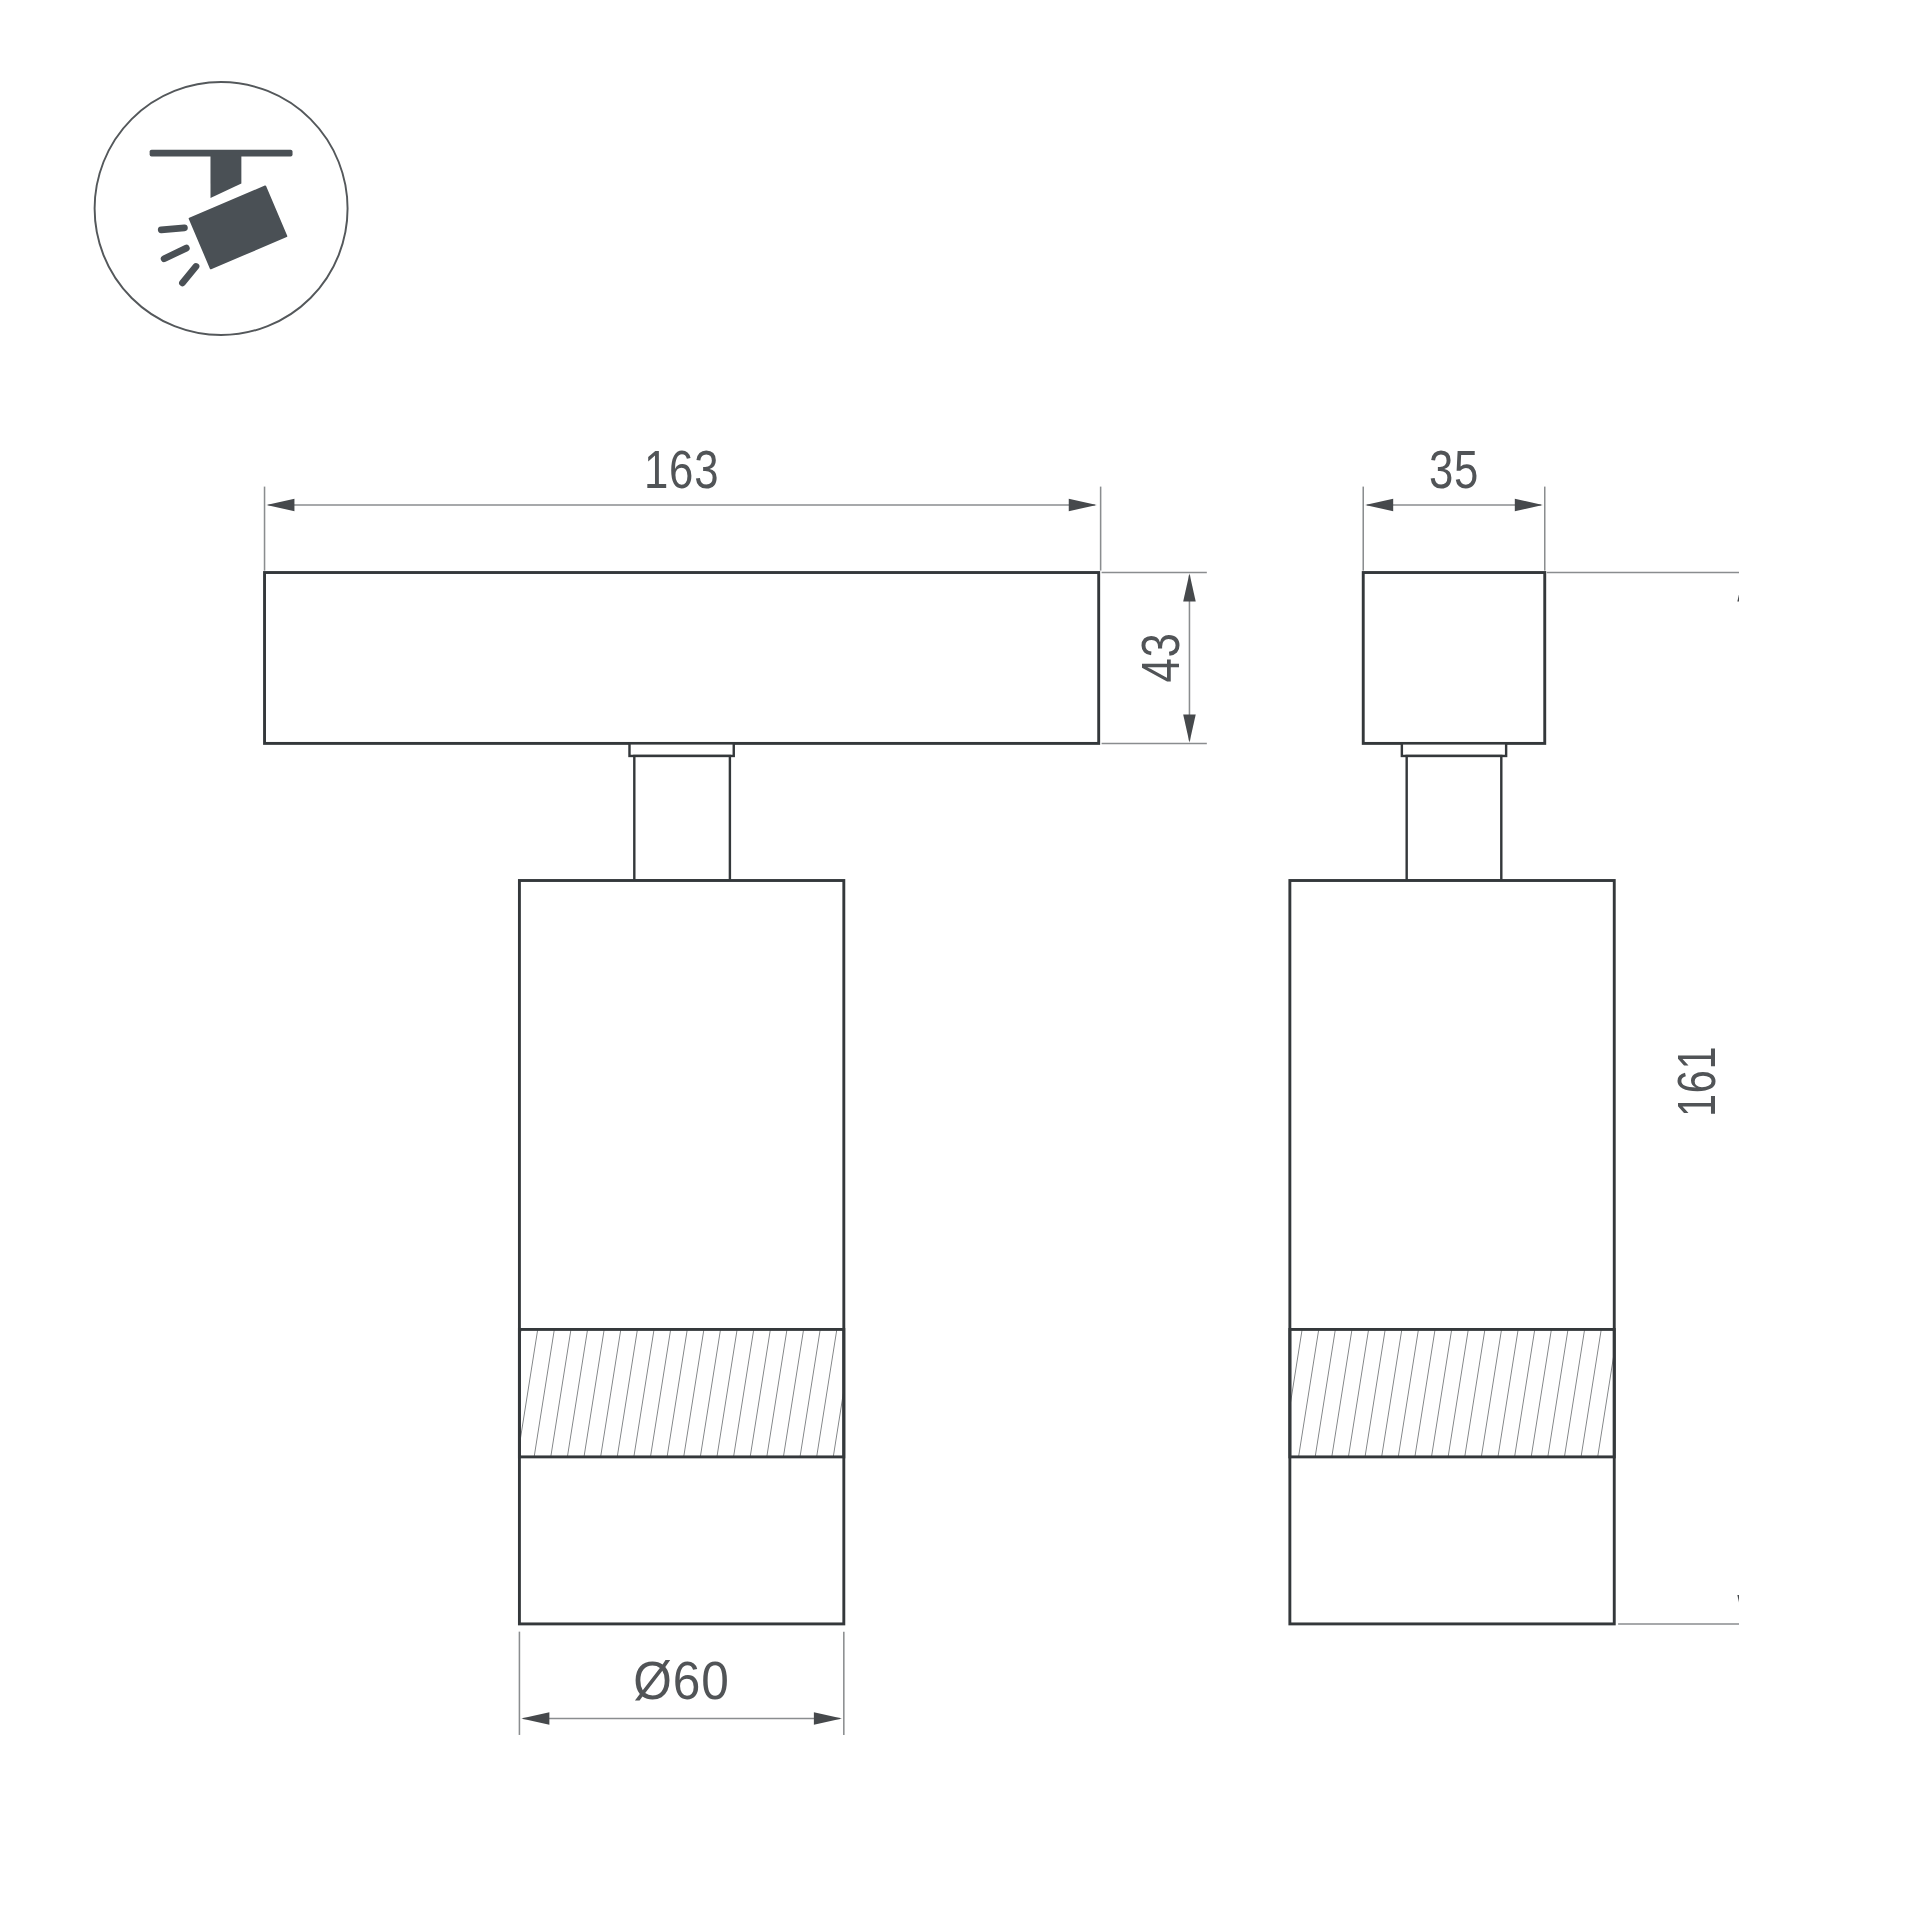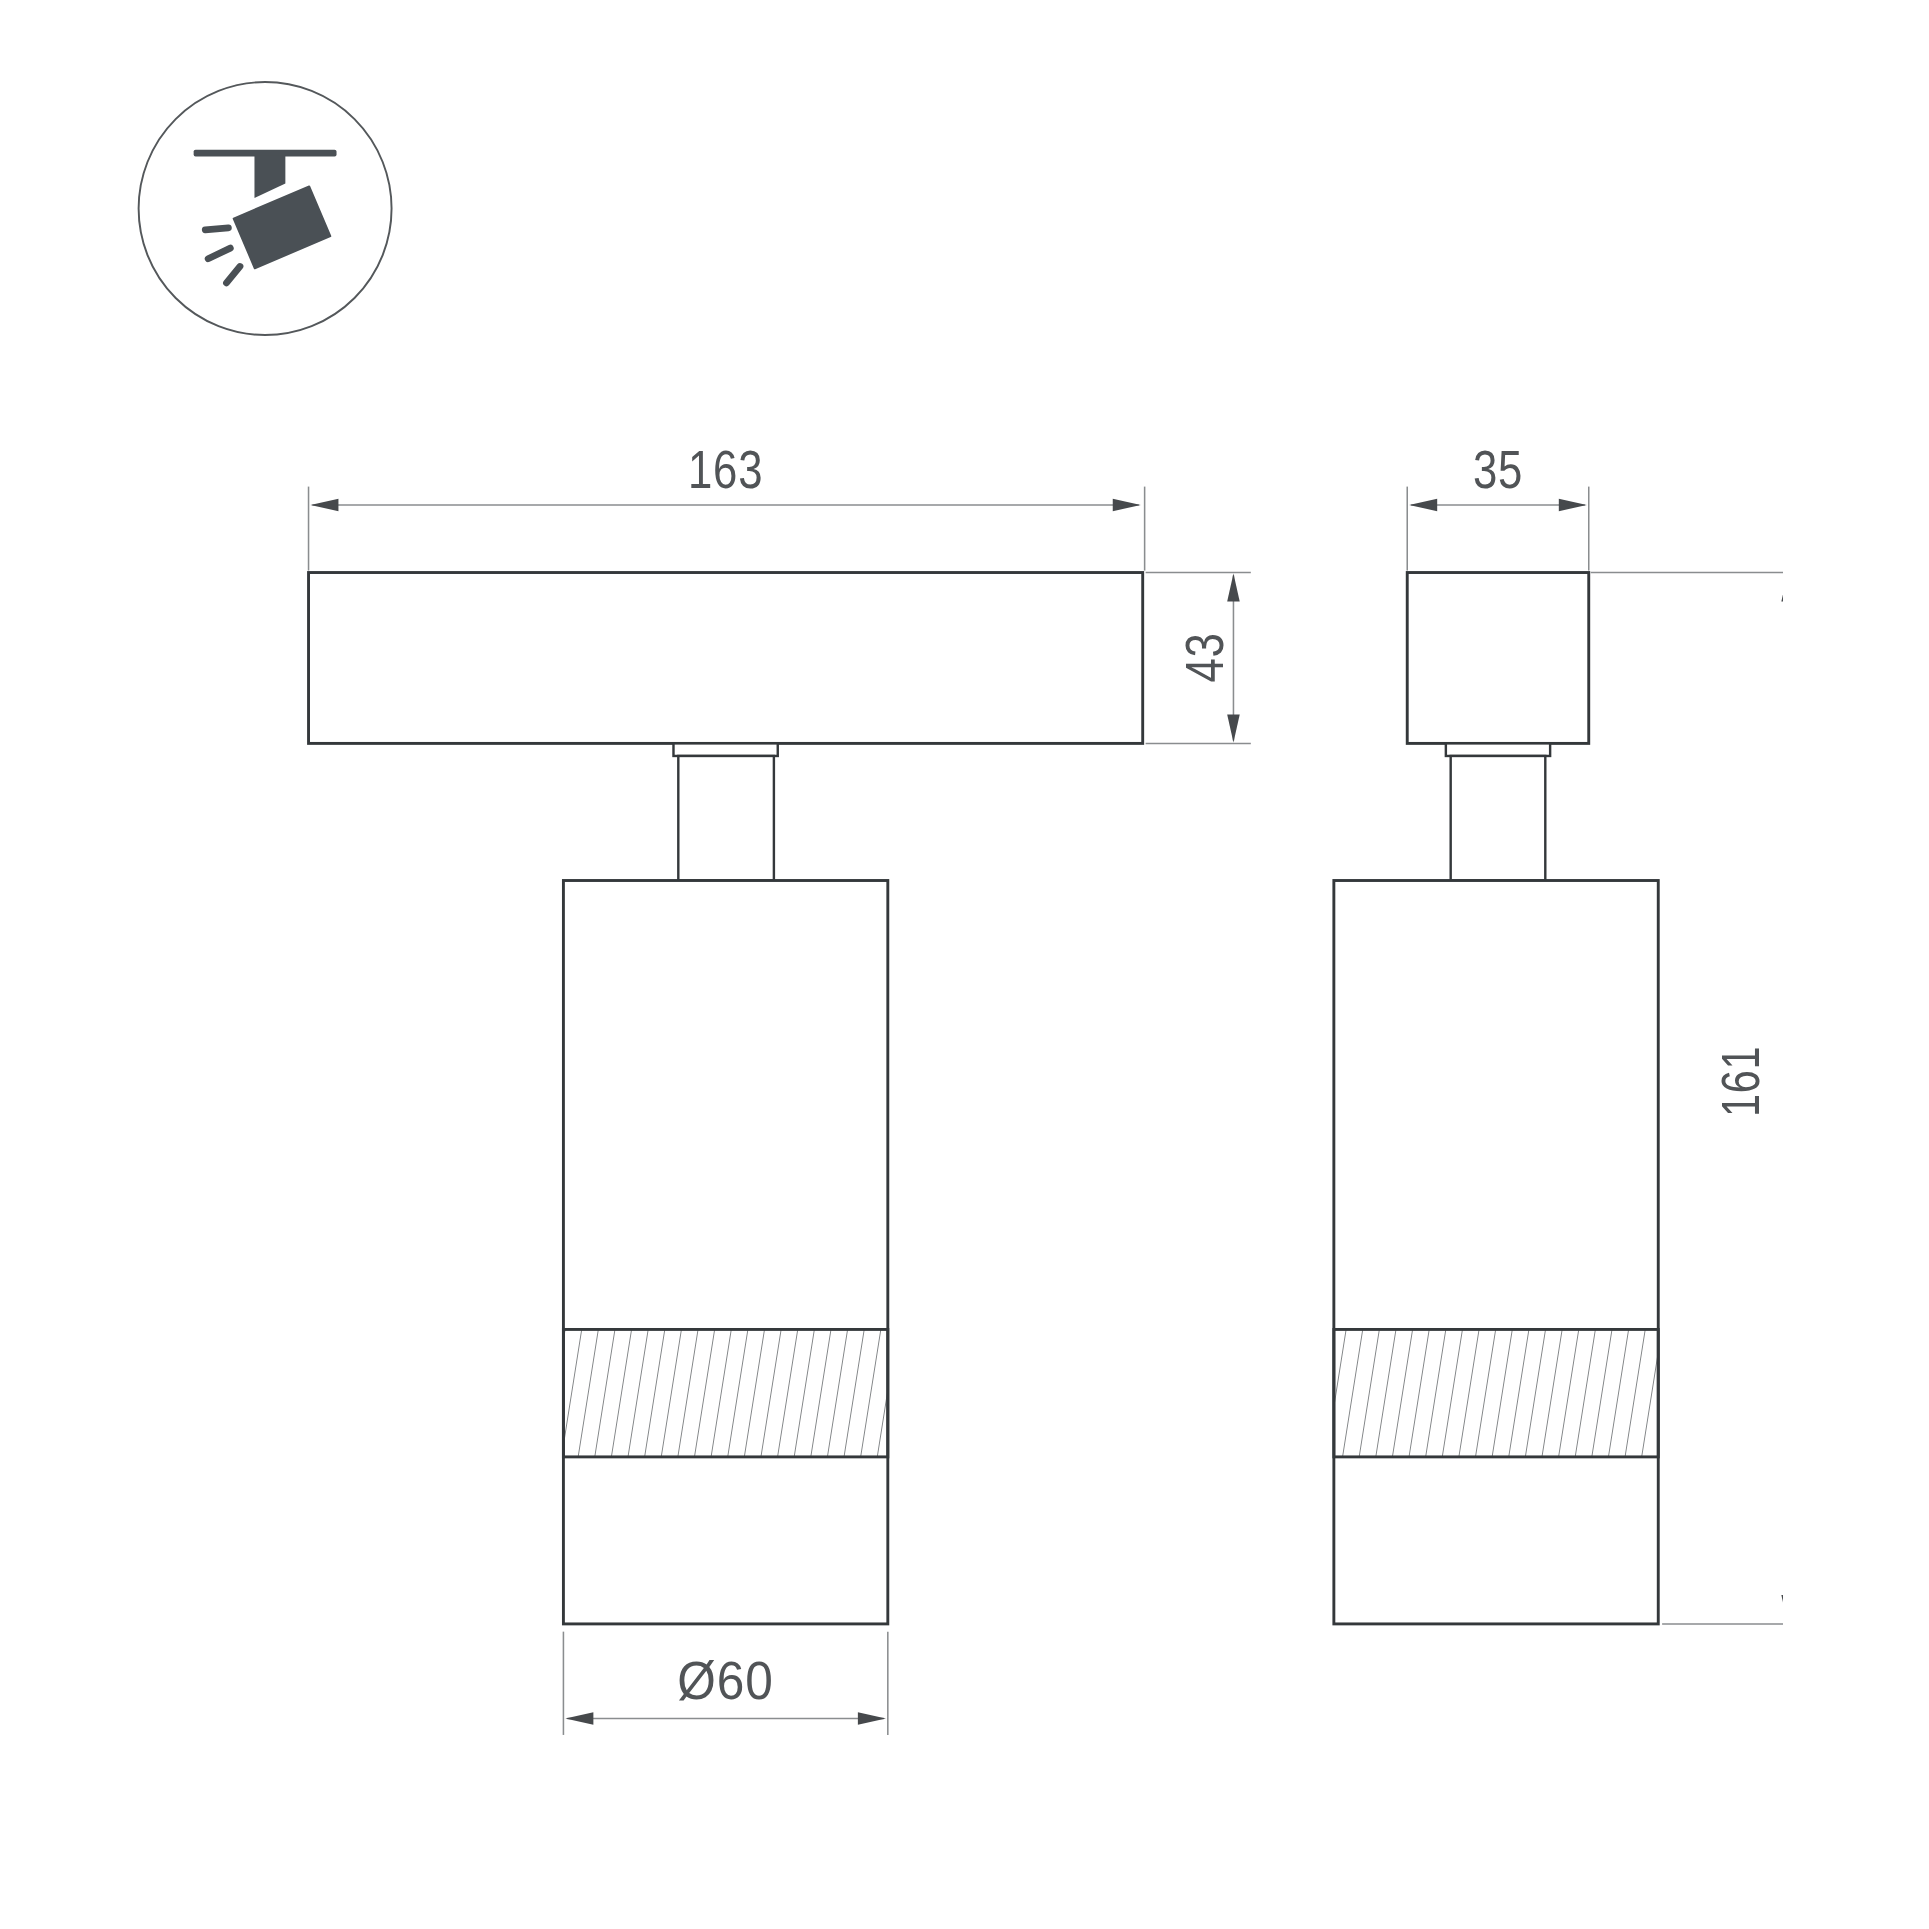--- a/index.html
+++ b/index.html
@@ -2,21 +2,20 @@
 <html><head>
 <meta charset="utf-8">
 <style>
   html,body{margin:0;padding:0;background:#ffffff;}
   .canvas{
     position:relative;
     width:1739px;height:1929px;
     background:#ffffff;
     font-family:"Liberation Sans", sans-serif;
     overflow:hidden;
-    padding-left:44px;
   }
   svg{display:block;}
   .outline{fill:#ffffff;stroke:#34383b;stroke-width:3;}
   .thin-outline{fill:#ffffff;stroke:#34383b;stroke-width:2.5;}
   .dimline{stroke:#8a8d8f;stroke-width:1.6;fill:none;}
   .arrow{fill:#46494c;stroke:none;}
   .dimtext{fill:#515457;font-size:55px;letter-spacing:1px;}
   .icon-shape{fill:#4a5055;stroke:none;}
   .icon-ray{stroke:#4a5055;stroke-width:7;stroke-linecap:round;fill:none;}
 </style>

